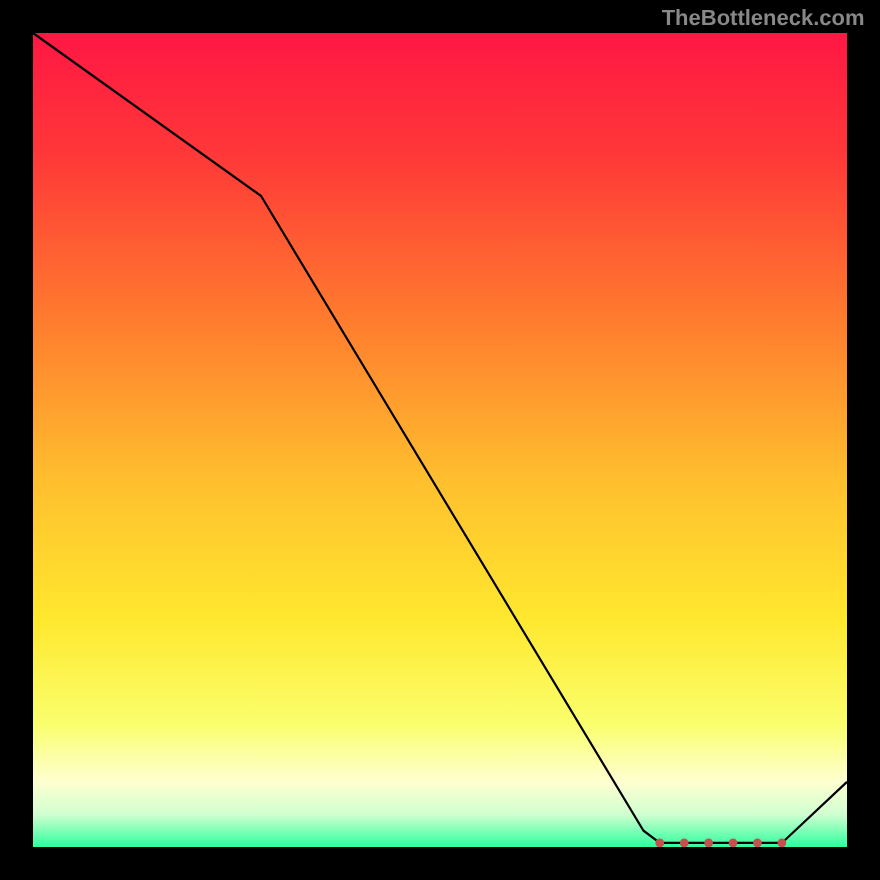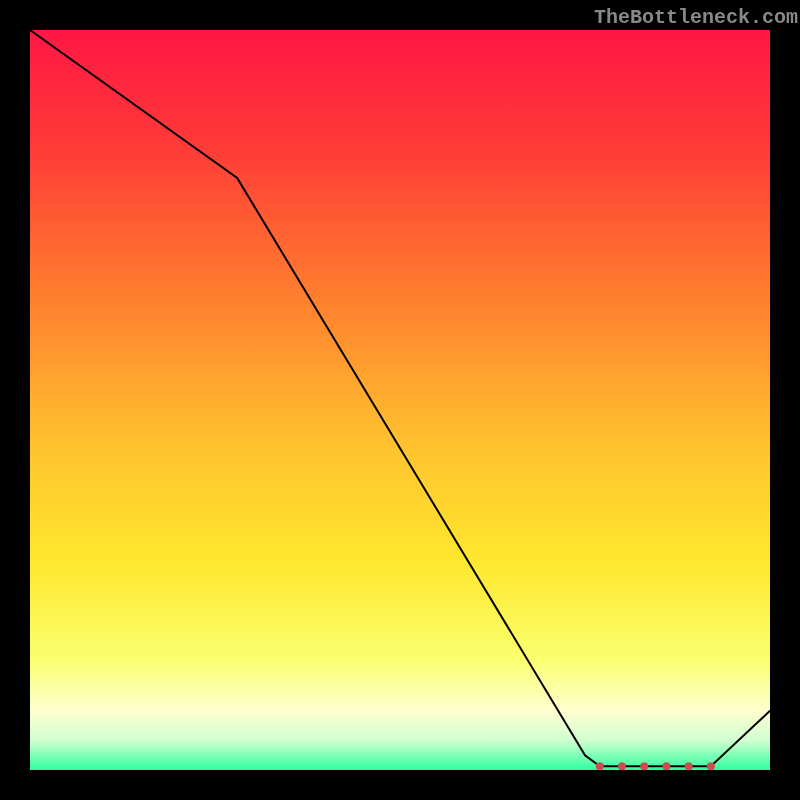--- a/index.html
+++ b/index.html
@@ -14,26 +14,25 @@
   .chart-container {
     position: absolute;
     left: 0;
     top: 0;
     width: 800px;
     height: 800px;
   }
   .watermark {
     position: absolute;
     top: 6px;
-    right: 2px;
+    right: 14px;
     color: #888;
     font-size: 20px;
     font-weight: bold;
     z-index: 10;
-    font-family: Liberation Mono, monospace;
   }
   svg {
     display: block;
   }
 </style>
 </head>
 <body>
 
 <div class="chart-container">
   <div class="watermark">TheBottleneck.com</div>

